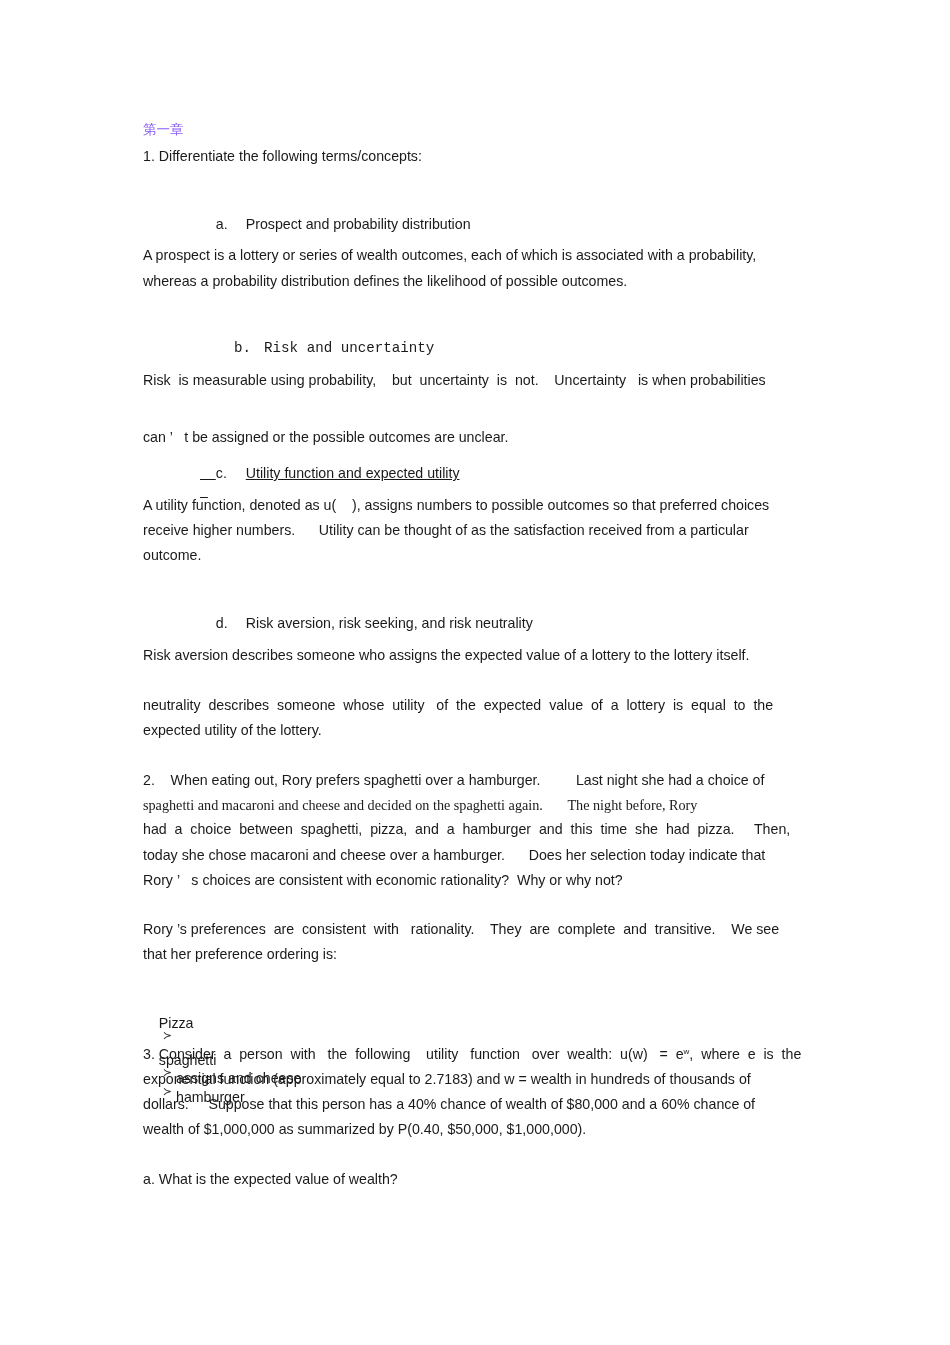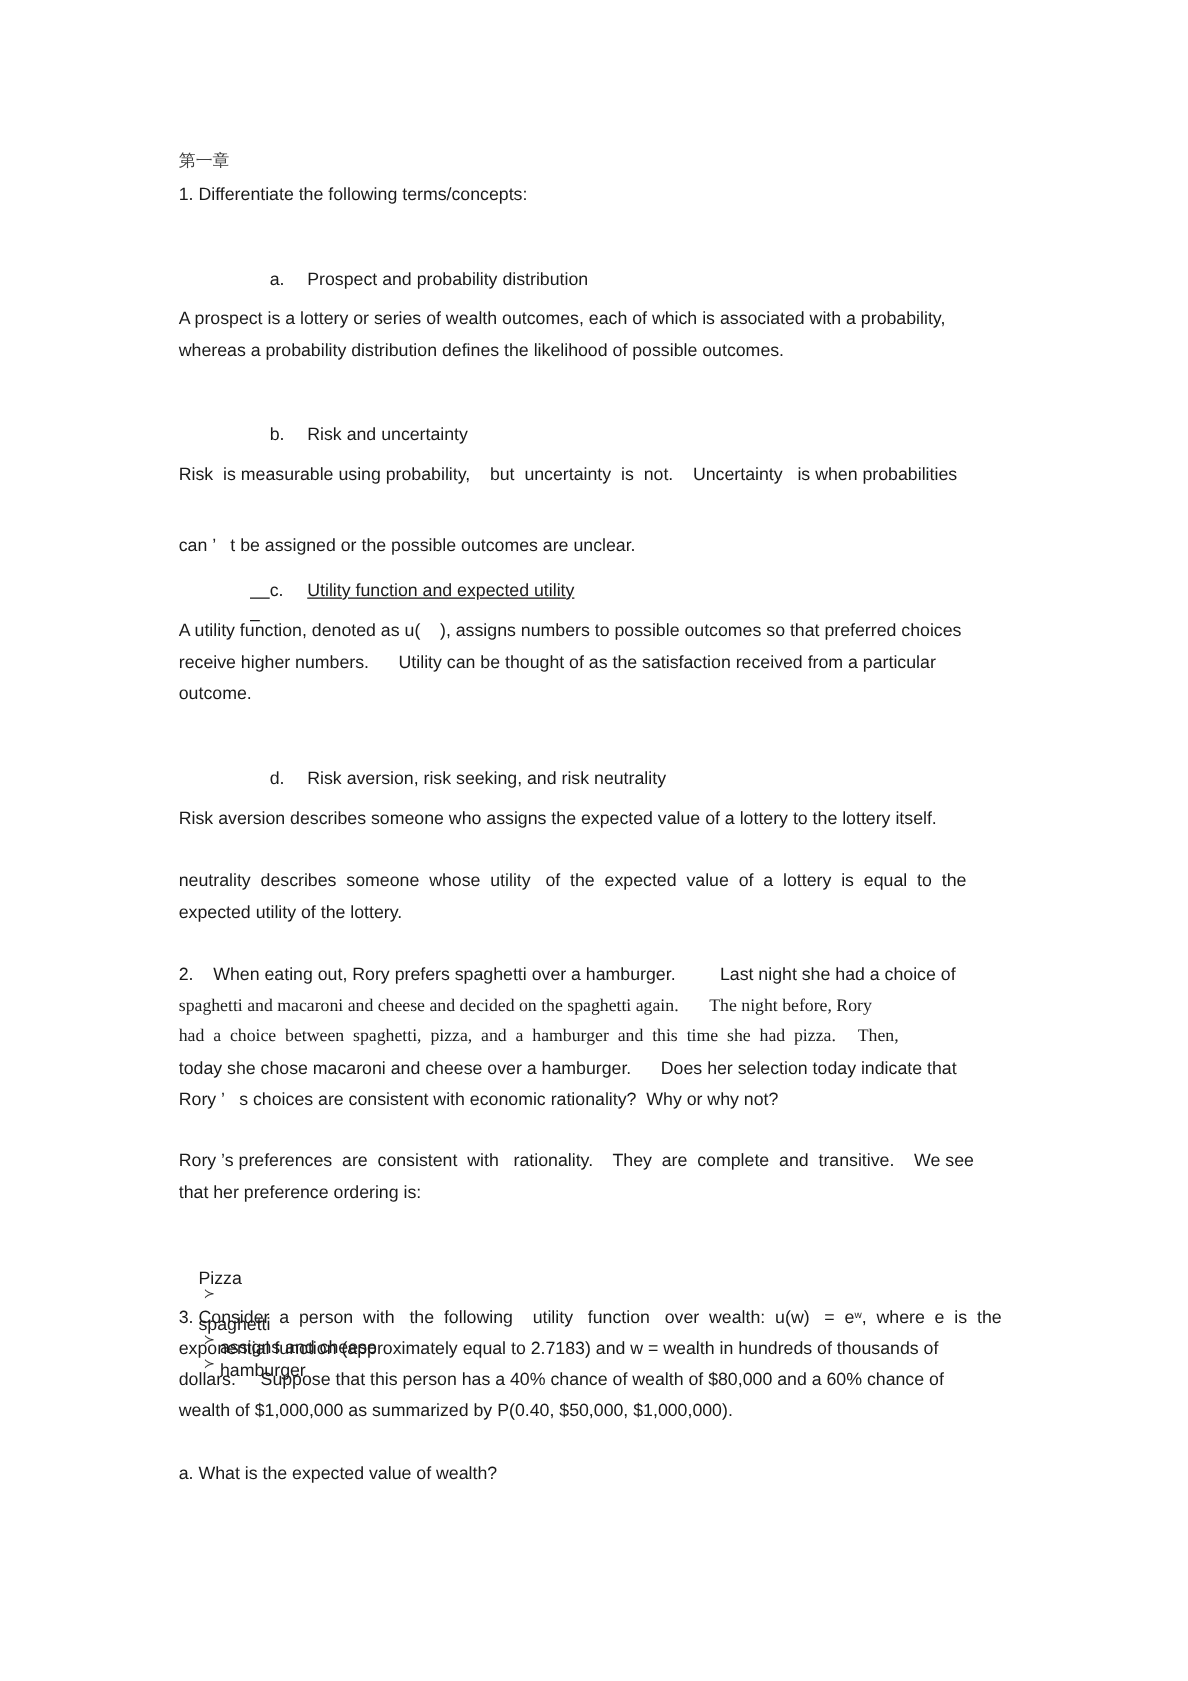--- a/index.html
+++ b/index.html
@@ -2,40 +2,40 @@
 <html><head>
   <meta charset="utf-8">
   <style>
     html, body { margin: 0; padding: 0; background: #ffffff; }
     body { width: 950px; height: 1345px; position: relative; overflow: hidden;
            font-family: "Liberation Sans", "DejaVu Sans", sans-serif; color: #1a1a1a; }
     .page { position: absolute; left: 0; top: 0; width: 950px; height: 1345px; background: #fff; }
     .ln { position: absolute; left: 143px; font-size: 14.2px; line-height: 18px; white-space: pre; letter-spacing: 0; }
     .sub { left: 200px; }
     .sub .lbl { display: inline-block; width: 30px; }
-    .cjk { font-family: "DejaVu Sans", sans-serif; font-size: 13.5px; color: #404040; }
+    .cjk { font-family: "DejaVu Sans", sans-serif; font-size: 13.5px; color: #8b5cf6; }
     .succ { display: inline-block; font-size: 11px; position: relative; top: -7px; margin: 0 4px; color: #333; }
     sup { font-size: 8px; position: relative; top: -2px; vertical-align: top; }
   </style>
 </head>
 <body>
 
 <div class="page">
 
   <div class="ln cjk" style="top:120px;">第一章</div>
 
   <div class="ln" style="top:147px;">1. Differentiate the following terms/concepts:</div>
 
   <div class="ln sub" style="top:197px;">
     <span class="lbl">a.</span><span>Prospect and probability distribution</span>
   </div>
   <div class="ln" style="top:246px;">A prospect is a lottery or series of wealth outcomes, each of which is associated with a probability,</div>
   <div class="ln" style="top:272px;">whereas a probability distribution defines the likelihood of possible outcomes.</div>
 
-  <div class="ln sub" style="top:321px;">
+  <div class="ln sub" style="top:321px;font-family:Liberation Mono, monospace;">
     <span class="lbl">b.</span><span>Risk and uncertainty</span>
   </div>
   <div class="ln" style="top:371px;">Risk  is measurable using probability,    but  uncertainty  is  not.    Uncertainty   is when probabilities</div>
   <div class="ln" style="top:396px;margin-top:32px;">can ’   t be assigned or the possible outcomes are unclear.</div>
 
   <div class="ln sub" style="top:446px;text-decoration:underline;">
     <span class="lbl">c.</span><span>Utility function and expected utility</span>
   </div>
   <div class="ln" style="top:496px;">A utility function, denoted as u(    ), assigns numbers to possible outcomes so that preferred choices</div>
   <div class="ln" style="top:521px;">receive higher numbers.      Utility can be thought of as the satisfaction received from a particular</div>
@@ -43,21 +43,21 @@
 
   <div class="ln sub" style="top:596px;">
     <span class="lbl">d.</span><span>Risk aversion, risk seeking, and risk neutrality</span>
   </div>
   <div class="ln" style="top:646px;">Risk aversion describes someone who assigns the expected value of a lottery to the lottery itself.</div>
   <div class="ln" style="top:696px;">neutrality  describes  someone  whose  utility   of  the  expected  value  of  a  lottery  is  equal  to  the</div>
   <div class="ln" style="top:721px;">expected utility of the lottery.</div>
 
   <div class="ln" style="top:771px;">2.    When eating out, Rory prefers spaghetti over a hamburger.         Last night she had a choice of</div>
   <div class="ln" style="top:796px;font-family:Liberation Serif, serif;">spaghetti and macaroni and cheese and decided on the spaghetti again.       The night before, Rory</div>
-  <div class="ln" style="top:820px;font-family:Liberation Serif, serif;">had  a  choice  between  spaghetti,  pizza,  and  a  hamburger  and  this  time  she  had  pizza.     Then,</div>
+  <div class="ln" style="top:820px;">had  a  choice  between  spaghetti,  pizza,  and  a  hamburger  and  this  time  she  had  pizza.     Then,</div>
   <div class="ln" style="top:846px;">today she chose macaroni and cheese over a hamburger.      Does her selection today indicate that</div>
   <div class="ln" style="top:871px;">Rory ’   s choices are consistent with economic rationality?  Why or why not?</div>
 
   <div class="ln" style="top:920px;">Rory ’s preferences  are  consistent  with   rationality.    They  are  complete  and  transitive.    We see</div>
   <div class="ln" style="top:945px;">that her preference ordering is:</div>
 
   <div class="ln" style="top:996px;">
     <span>Pizza</span>
     <span class="succ">≻</span>
     <span>spaghetti</span>

